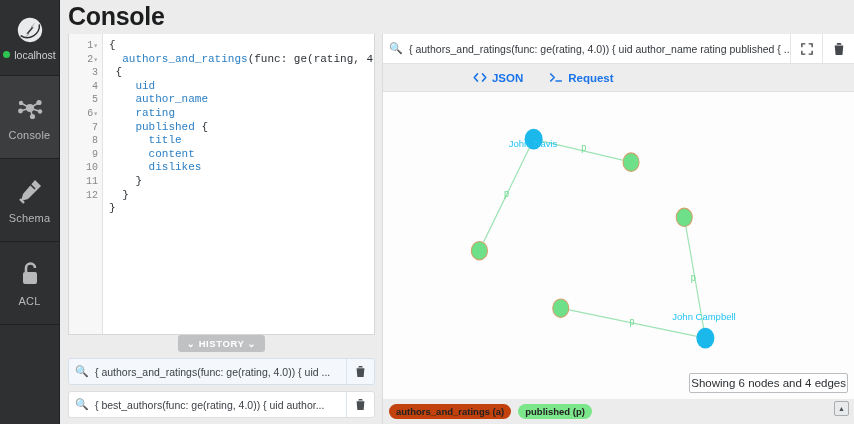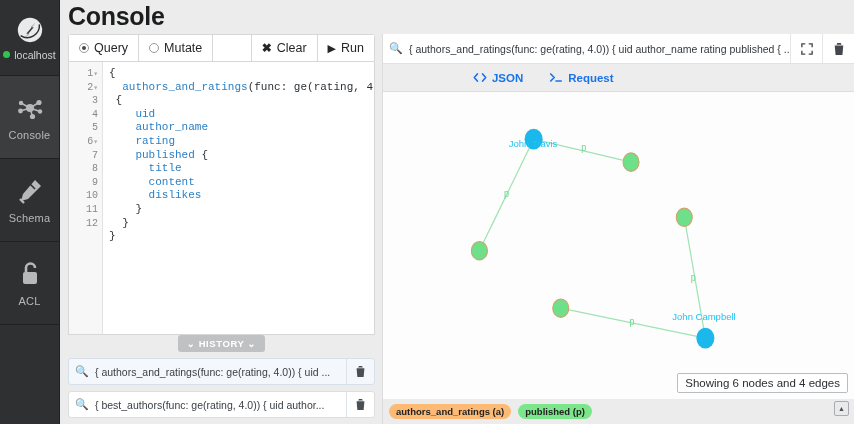--- a/index.html
+++ b/index.html
@@ -169,21 +169,21 @@
   .graph-area { flex: 1; position: relative; background: #fdfdfd; min-height: 0; overflow: hidden; }
   .graph-svg { position: absolute; inset: 0; width: 100%; height: 100%; }
   .nlabel {
     position: absolute; transform: translate(-50%, 0);
     font-size: 9.5px; color: #23c3f5; white-space: nowrap;
     font-family: "Liberation Sans", sans-serif;
   }
   .status-box {
     position: absolute; right: 6px; bottom: 6px;
     background: #fff; border: 1px solid #b9bdc1;
-    border-radius: 2px; padding: 3px 7px;
+    border-radius: 2px; padding: 3px 1px;
     font-size: 11.5px; color: #2b2f33;
   }
 
   .legend {
     height: 25px; background: #ececec;
     display: flex; align-items: center; gap: 7px;
     padding: 0 6px; position: relative;
   }
   .chip {
     font-size: 9.5px; color: #222; font-weight: bold;
@@ -257,39 +257,20 @@
 
   </nav>
 
   <div class="main">
     <div class="page-title">Console</div>
 
     <div class="content">
 
       <div class="query-col">
 
-        <div class="toolbar">
-          <div class="tb-cell">
-            <span class="radio on"></span>
-            <span>Query</span>
-          </div>
-          <div class="tb-cell">
-            <span class="radio"></span>
-            <span>Mutate</span>
-          </div>
-          <div class="tb-spacer"></div>
-          <div class="tb-cell">
-            <span class="x-glyph">✖</span>
-            <span>Clear</span>
-          </div>
-          <div class="tb-cell last">
-            <span class="play-glyph">▶</span>
-            <span>Run</span>
-          </div>
-        </div>
 
         <div class="editor">
           <div class="gutter" id="gutter">
               <div class="gln">1<span class="fold">▾</span></div>
               <div class="gln">2<span class="fold">▾</span></div>
               <div class="gln"></div>
               <div class="gln">3</div>
               <div class="gln">4</div>
               <div class="gln">5</div>
               <div class="gln">6<span class="fold">▾</span></div>
@@ -408,21 +389,21 @@
               <circle cx="321" cy="214" r="9" fill="#1bb8eb"></circle>
             </svg>
           <div id="node-labels">
               <div class="nlabel" style="left: 150px; top: 46px;">John Travis</div>
               <div class="nlabel" style="left: 321px; top: 219px;">John Campbell</div>
             </div>
           <div class="status-box">Showing 6 nodes and 4 edges</div>
         </div>
 
         <div class="legend">
-          <span class="chip" id="chip0" style="background: #fdba74;">authors_and_ratings (a)</span>
+          <span class="chip" id="chip0" style="background: #c2410c;">authors_and_ratings (a)</span>
           <span class="chip" id="chip1" style="background: rgb(124, 230, 138);">published (p)</span>
           <span class="scroll-top">▲</span>
         </div>
 
       </div>
     </div>
   </div>
 </div>
 
 </body></html>

